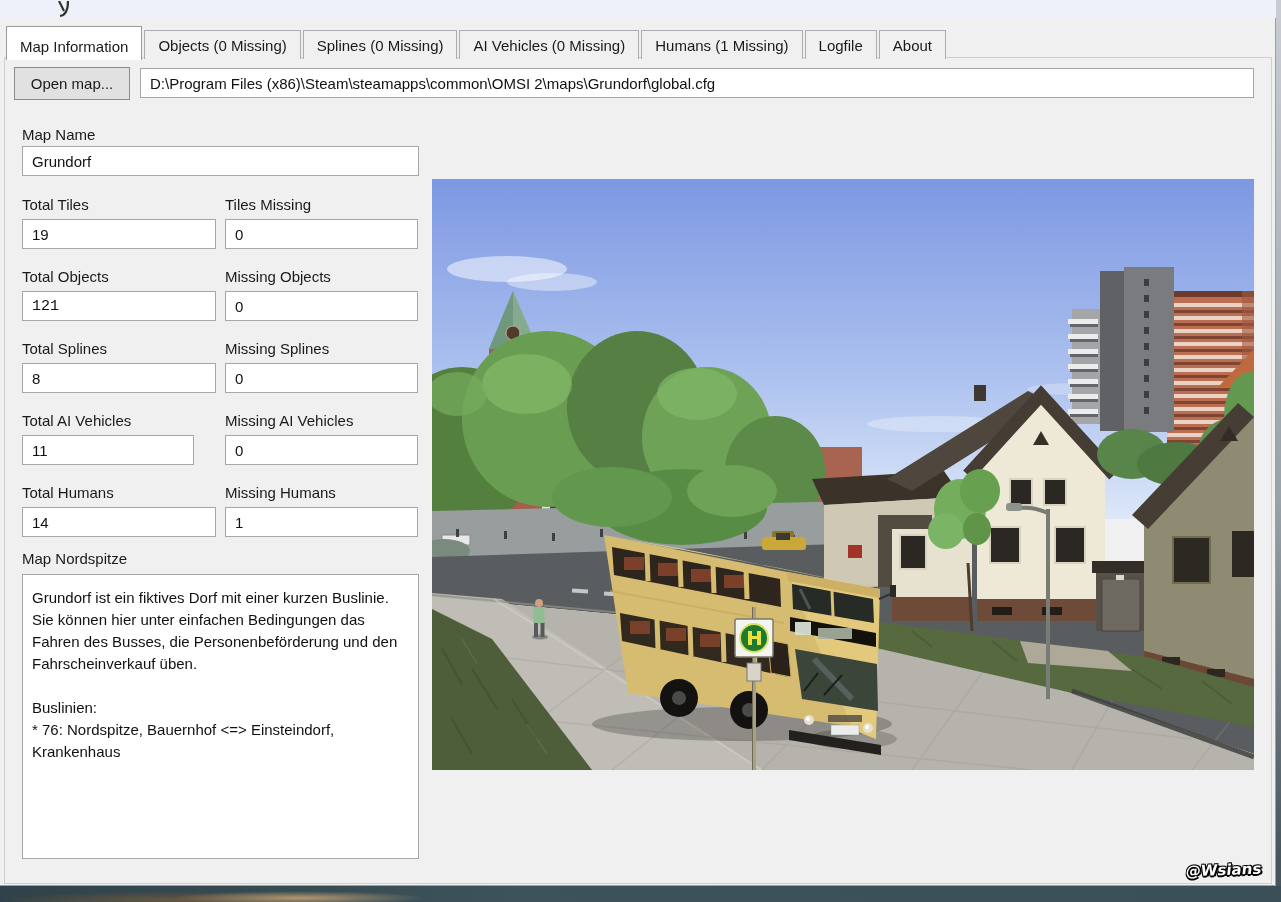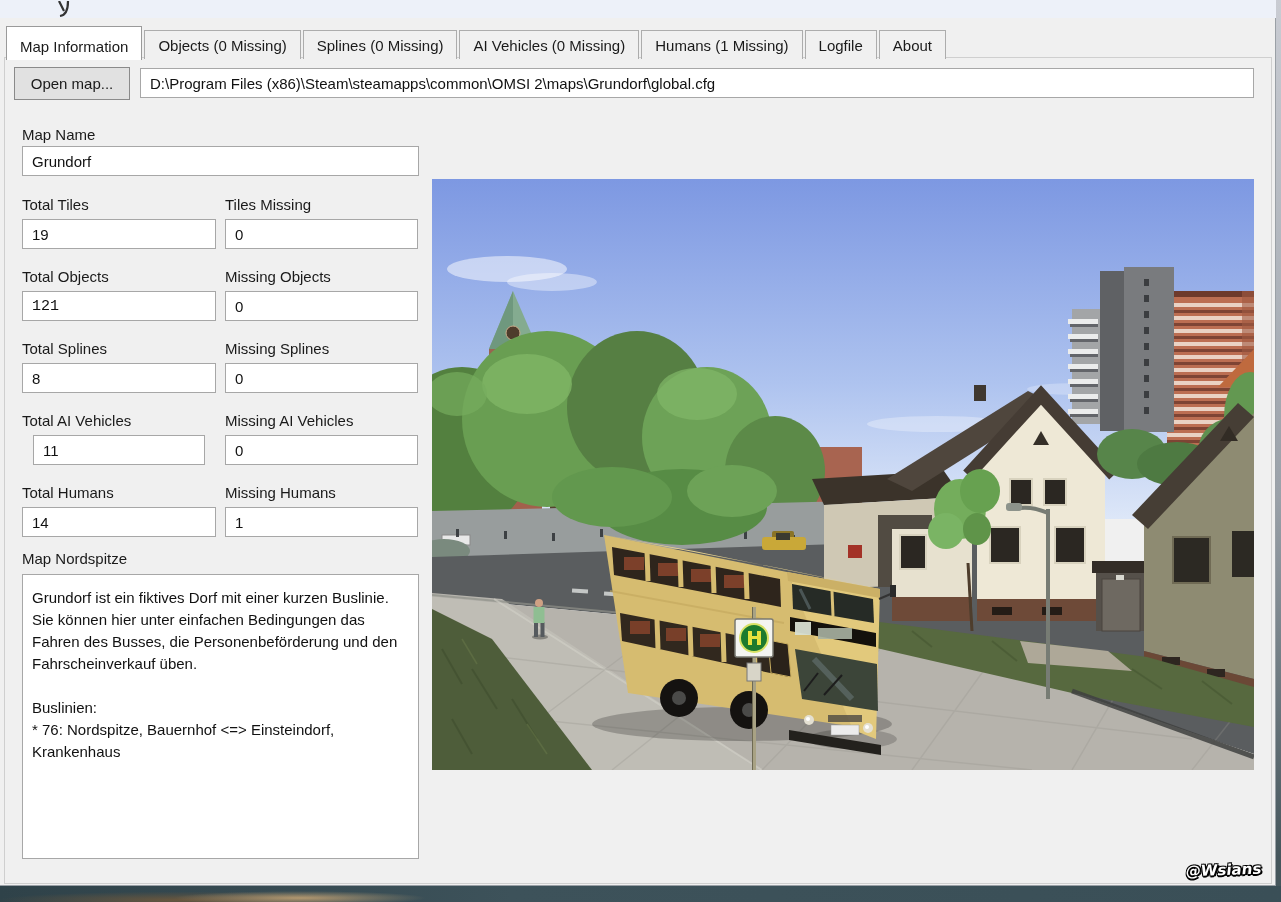--- a/index.html
+++ b/index.html
@@ -106,21 +106,21 @@
     <input class="tb" style="left: 22px; top: 273px; width: 194px; font-family: Liberation Mono, monospace;" readonly="" value="121">
     <input class="tb" style="left: 225px; top: 273px; width: 193px;" readonly="" value="0">
 
     <div class="lbl" style="left:22px;  top:322px;">Total Splines</div>
     <div class="lbl" style="left:225px; top:322px;">Missing Splines</div>
     <input class="tb" style="left: 22px; top: 345px; width: 194px;" readonly="" value="8">
     <input class="tb" style="left: 225px; top: 345px; width: 193px;" readonly="" value="0">
 
     <div class="lbl" style="left:22px;  top:394px;">Total AI Vehicles</div>
     <div class="lbl" style="left:225px; top:394px;">Missing AI Vehicles</div>
-    <input class="tb" style="left: 22px; top: 417px; width: 172px; margin-left: 11px;" readonly="" value="11">
+    <input class="tb" style="left: 22px; top: 417px; width: 172px;" readonly="" value="11">
     <input class="tb" style="left: 225px; top: 417px; width: 193px;" readonly="" value="0">
 
     <div class="lbl" style="left:22px;  top:466px;">Total Humans</div>
     <div class="lbl" style="left:225px; top:466px;">Missing Humans</div>
     <input class="tb" style="left: 22px; top: 489px; width: 194px;" readonly="" value="14">
     <input class="tb" style="left: 225px; top: 489px; width: 193px;" readonly="" value="1">
 
     <div class="lbl" style="left:22px; top:532px;">Map Nordspitze</div>
     <div class="desc">Grundorf ist ein fiktives Dorf mit einer kurzen Buslinie. Sie können hier unter einfachen Bedingungen das Fahren des Busses, die Personenbeförderung und den Fahrscheinverkauf üben.
 

